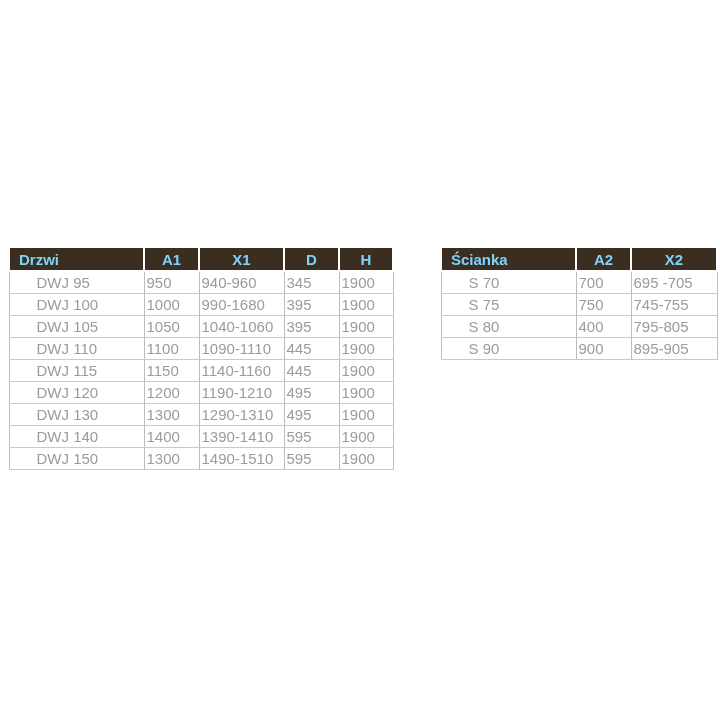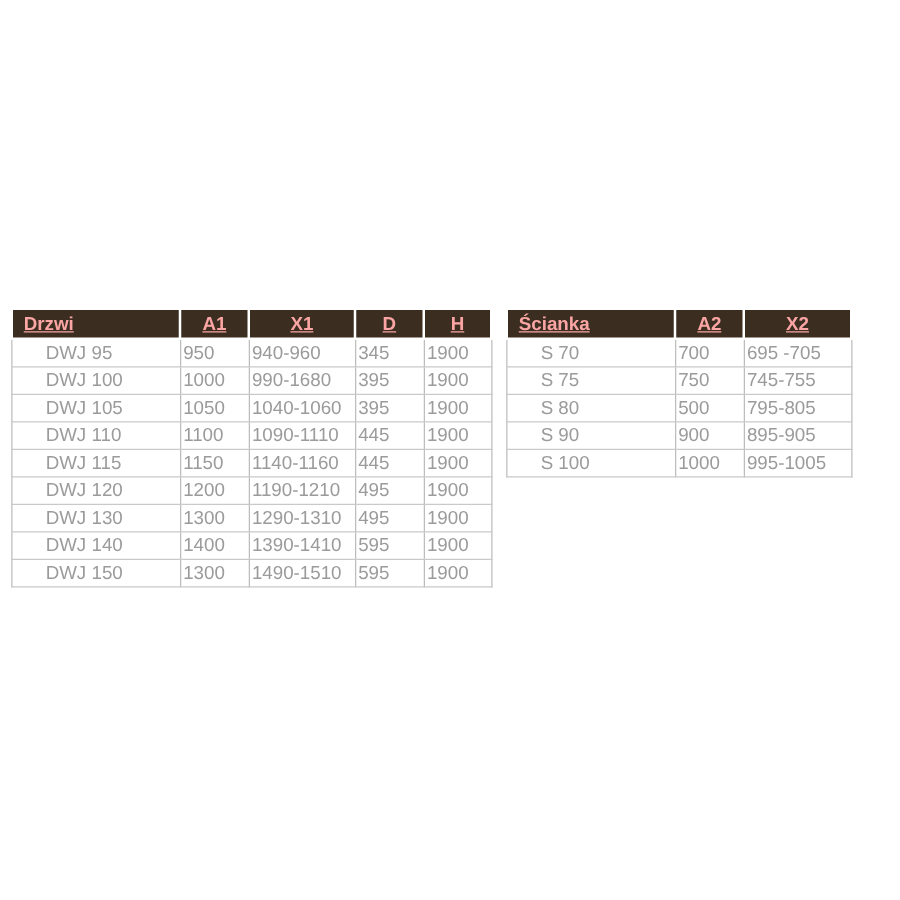--- a/index.html
+++ b/index.html
@@ -17,30 +17,29 @@
   }
   table.spec {
     position: absolute;
     border-collapse: collapse;
     table-layout: fixed;
     background: #ffffff;
     border: 1px solid #c9c9c9;
   }
   table.spec th {
     background: #3B2E21;
-    color: #fca5a5;
+    color: #7dd3fc;
     font-size: 15px;
     font-weight: bold;
     height: 20px;
     padding: 1px 2px;
     text-align: center;
     border: 2px solid #ffffff;
     white-space: nowrap;
     overflow: hidden;
-    text-decoration: underline;
   }
   table.spec th.first {
     text-align: left;
     padding-left: 9px;
   }
   table.spec td {
     color: #9B9B9B;
     font-size: 15px;
     height: 21px;
     padding: 0 2px;
@@ -49,21 +48,21 @@
     border-left-color: #bdbdbd;
     border-right-color: #bdbdbd;
     white-space: nowrap;
     overflow: hidden;
   }
   table.spec td.first {
     text-align: left;
     padding-left: 27px;
   }
   #doors-table { left: 8px;  top: 246px; width: 384px; }
-  #walls-table { left: 404px; top: 246px; width: 276px; }
+  #walls-table { left: 440px; top: 246px; width: 276px; }
 </style>
 </head>
 <body>
 
 <div class="page">
 
   <table class="spec" id="doors-table">
     <colgroup>
       <col style="width:135px">
       <col style="width:55px">
@@ -166,29 +165,24 @@
           <td>700</td>
           <td>695 -705</td>
         </tr>
         <tr>
           <td class="first">S 75</td>
           <td>750</td>
           <td>745-755</td>
         </tr>
         <tr>
           <td class="first">S 80</td>
-          <td>500</td>
+          <td>400</td>
           <td>795-805</td>
         </tr>
         <tr>
           <td class="first">S 90</td>
           <td>900</td>
           <td>895-905</td>
         </tr>
-        <tr>
-          <td class="first">S 100</td>
-          <td>1000</td>
-          <td>995-1005</td>
-        </tr>
       </tbody>
   </table>
 
 </div>
 
 </body></html>

